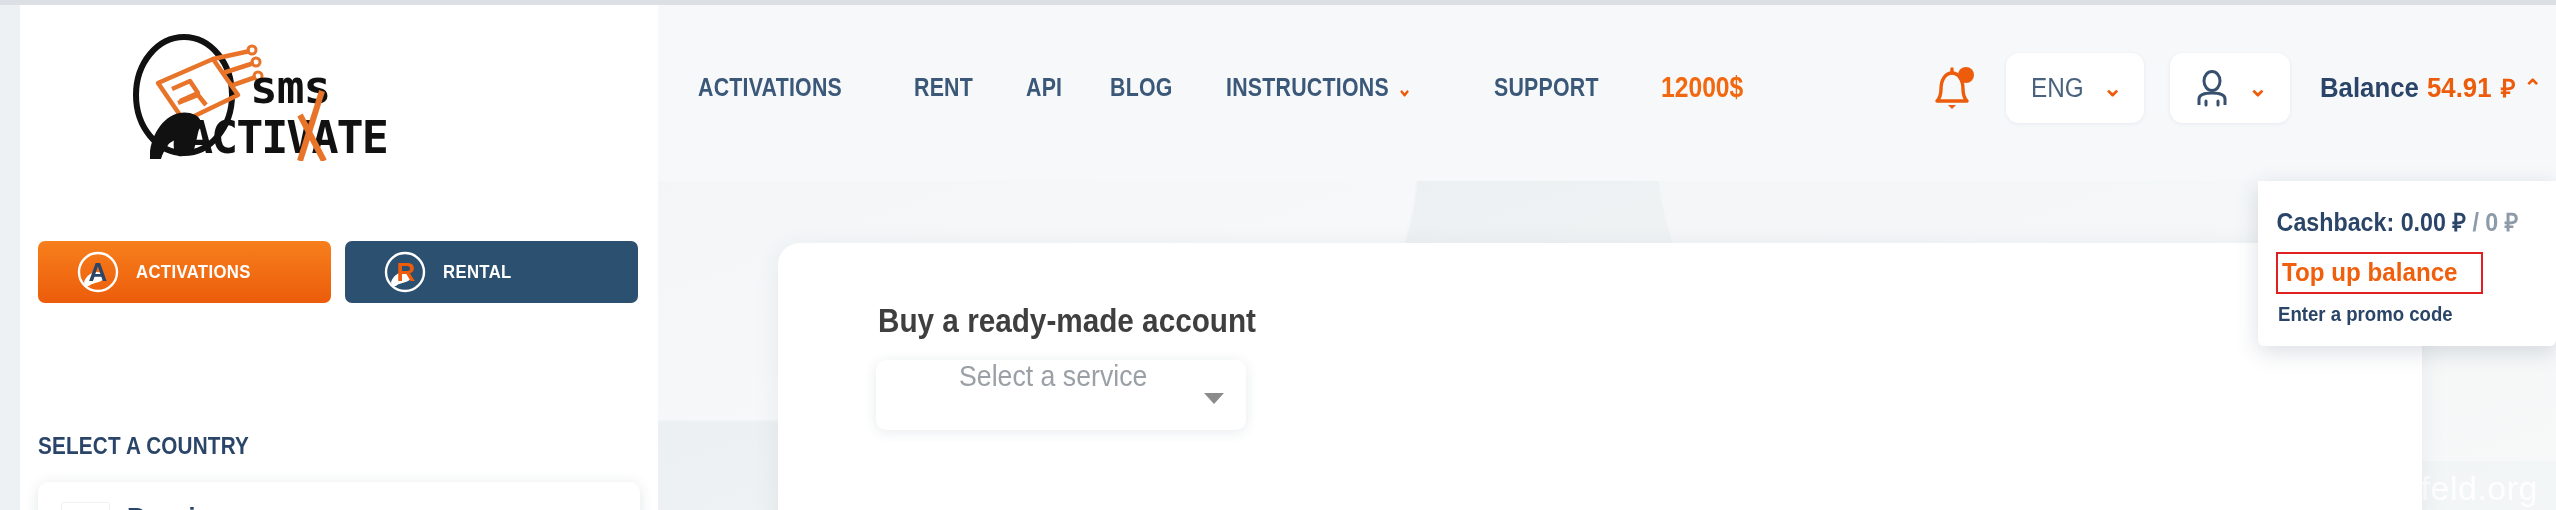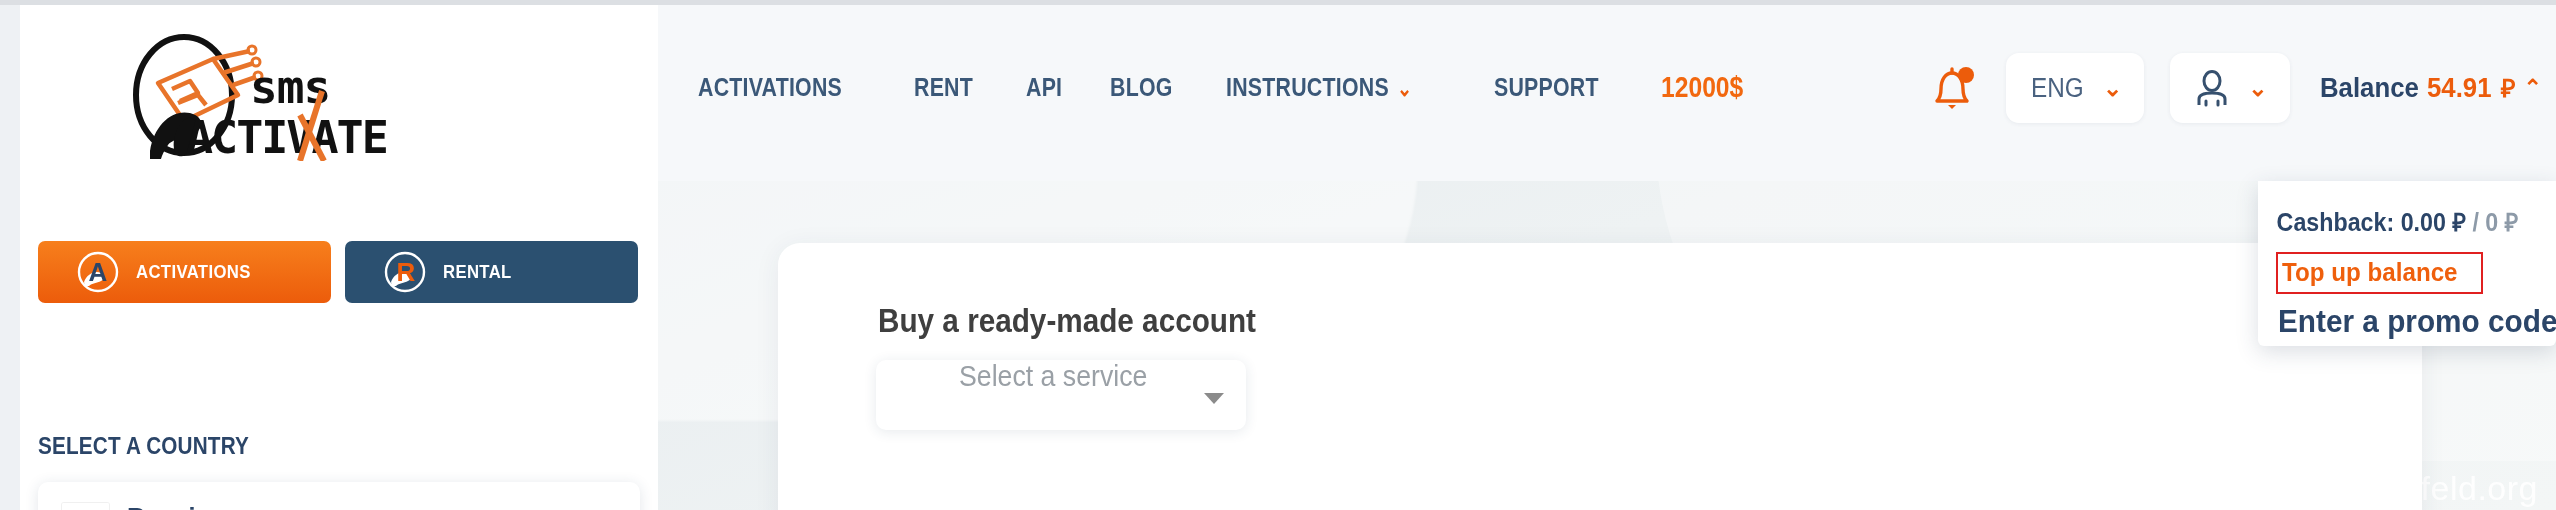--- a/index.html
+++ b/index.html
@@ -226,21 +226,21 @@
     border: 2px solid #e02020;
     padding: 3px 10px 4px 4px;
     color: #ef5f0c; font-size: 26px; font-weight: 800;
     font-stretch: condensed;
     cursor: pointer;
     white-space: nowrap;
   }
   .bal-topup span { display: inline-block; transform: scaleX(0.93); transform-origin: left center; }
   .bal-promo {
     margin: 9px 0 0 20px;
-    color: #2b4568; font-size: 32px; font-weight: 800;
+    color: #2b4568; font-size: 20px; font-weight: 800;
     font-stretch: condensed;
     cursor: pointer; white-space: nowrap;
   }
   .bal-promo span { display: inline-block; transform: scaleX(0.93); transform-origin: left center; }
 
   
   .main {
     position: absolute; left: 638px; top: 181px;
     width: 1918px; height: 329px;
     background: linear-gradient(160deg,#e7ecef 0%,#eef2f3 40%,#f3f6f6 100%);

